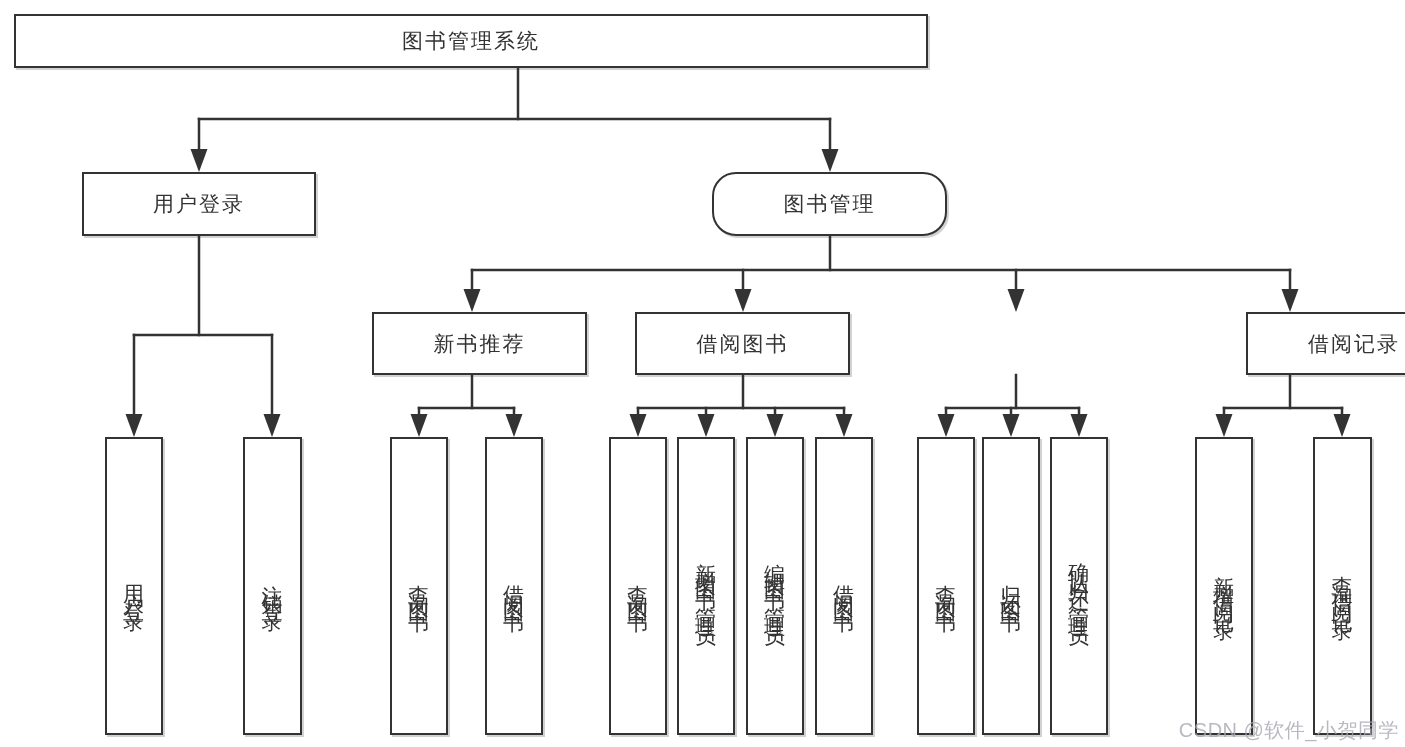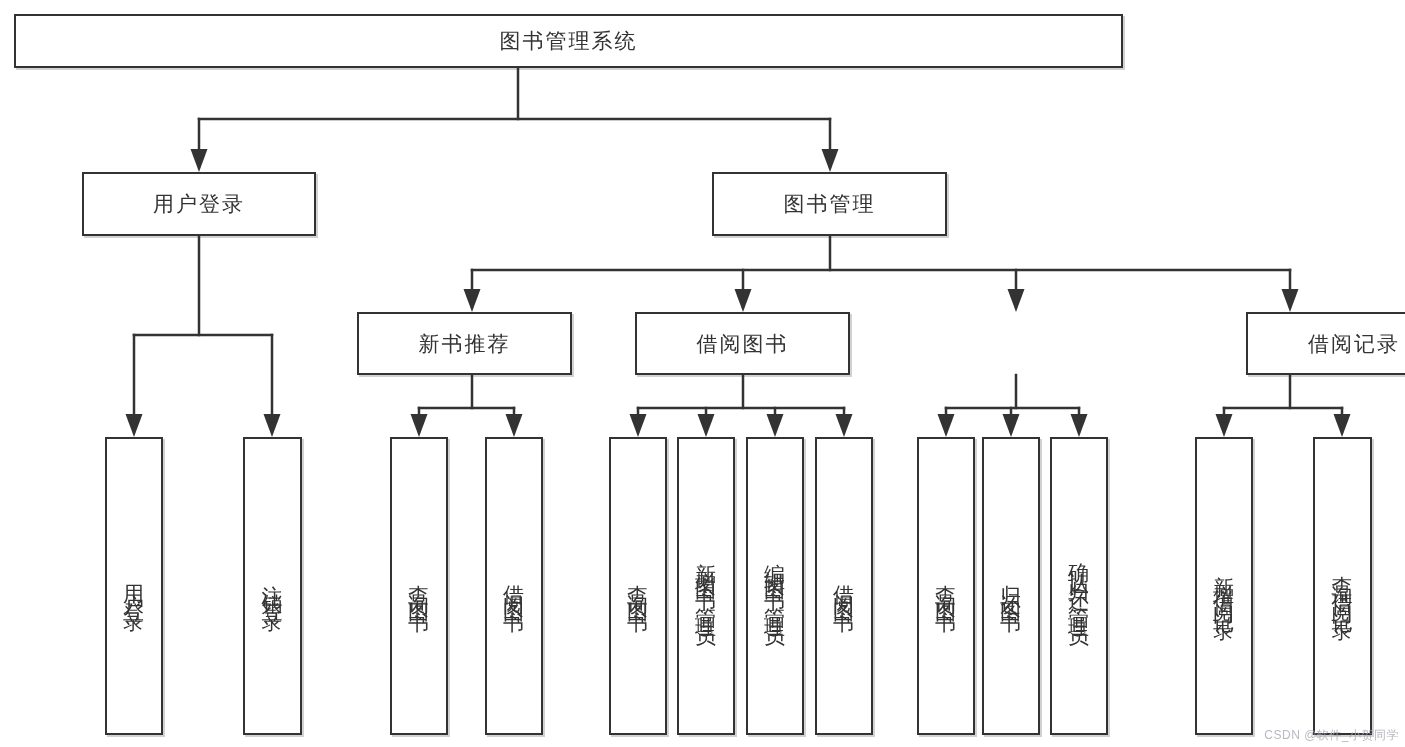--- a/index.html
+++ b/index.html
@@ -57,21 +57,21 @@
     height: 298px;
     width: 58px;
   }
   .lv2 { top: 172px; height: 64px; width: 234px; }
   .lv3 { top: 312px; height: 63px; width: 215px; }
   .watermark {
     position: absolute;
     right: 6px;
     bottom: 3px;
     z-index: 3;
-    font-size: 12px;
+    font-size: 20px;
     letter-spacing: 0.5px;
     color: var(--watermark, #b0b0b8);
     opacity: 0.82;
     white-space: nowrap;
   }
 </style>
 </head>
 <body>
 
 <div class="canvas">
@@ -135,32 +135,32 @@
       <polygon points="766.5,414 783.5,414 775,437"></polygon>
       <polygon points="835.5,414 852.5,414 844,437"></polygon>
       <polygon points="937.5,414 954.5,414 946,437"></polygon>
       <polygon points="1002.5,414 1019.5,414 1011,437"></polygon>
       <polygon points="1070.5,414 1087.5,414 1079,437"></polygon>
       <polygon points="1215.5,414 1232.5,414 1224,437"></polygon>
       <polygon points="1333.5,414 1350.5,414 1342,437"></polygon>
     </g>
   </svg>
 
-  <div class="box" style="left:14px; top:14px; width:1109px; height:54px;">
+  <div class="box" style="left:14px; top:14px; width:914px; height:54px;">
     <span class="h-label">图书管理系统</span>
   </div>
 
   <div class="box lv2" style="left:82px;">
     <span class="h-label">用户登录</span>
   </div>
-  <div class="box lv2" style="left:712px; width:235px;">
+  <div class="box lv2" style="left:712px; width:235px;border-radius:24px;">
     <span class="h-label">图书管理</span>
   </div>
 
-  <div class="box lv3" style="left:357px;">
+  <div class="box lv3" style="left:372px;">
     <span class="h-label">新书推荐</span>
   </div>
   <div class="box lv3" style="left:635px;">
     <span class="h-label">借阅图书</span>
   </div>
   <div class="box lv3" style="left:1246px; width:216px;">
     <span class="h-label">借阅记录</span>
   </div>
 
   <div class="box leaf" style="left:105px;">用户登录</div>

